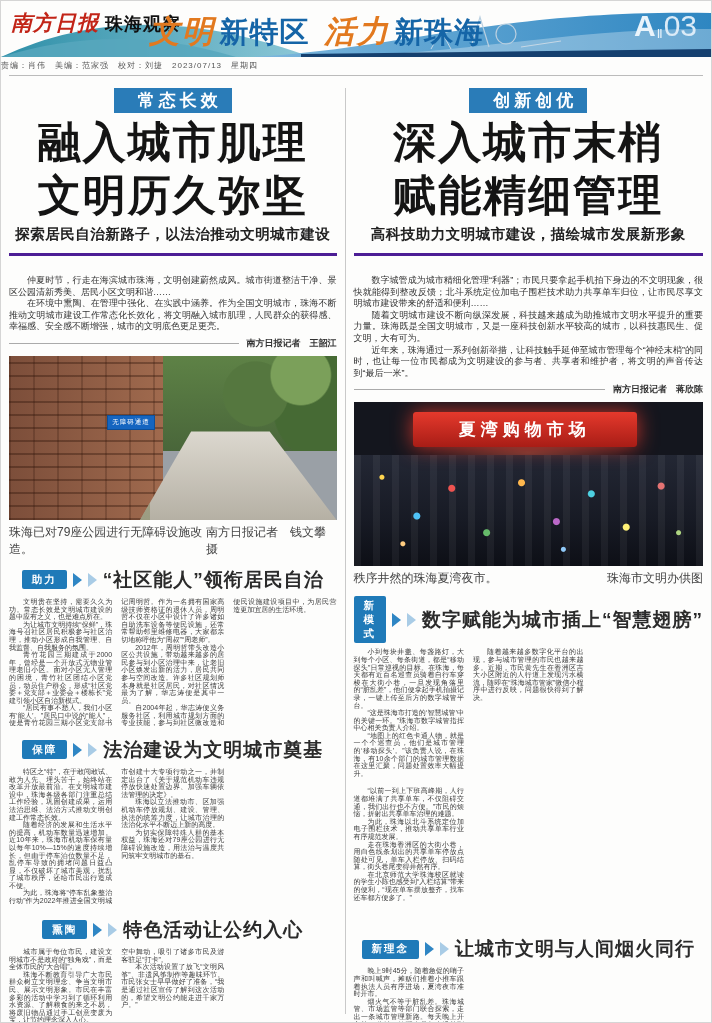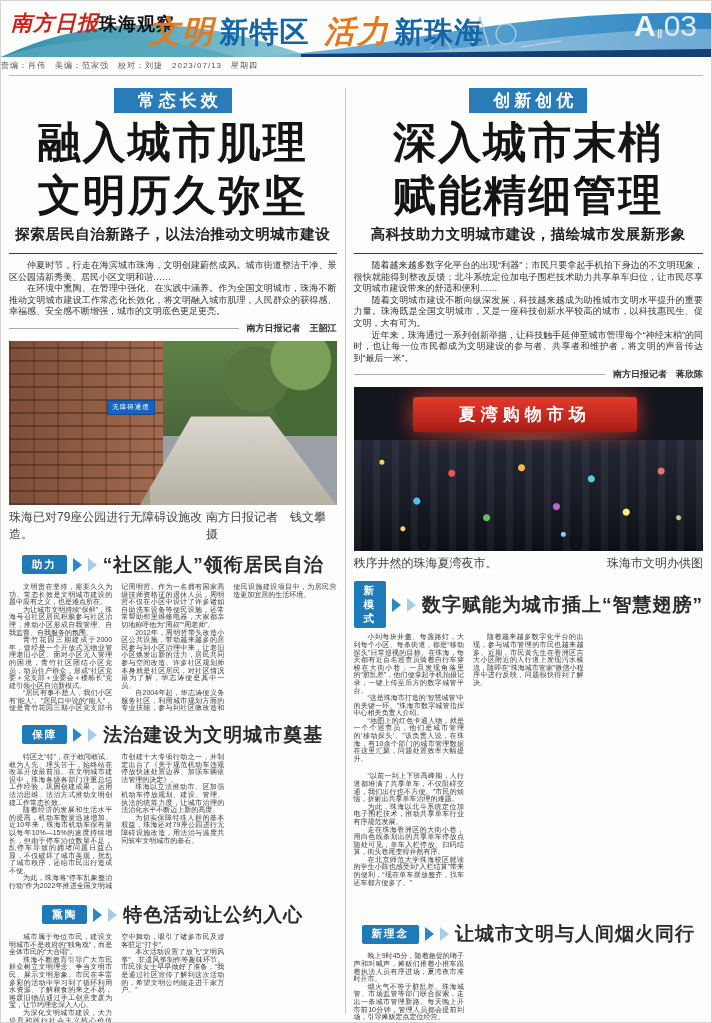--- a/index.html
+++ b/index.html
@@ -3,21 +3,21 @@
 <meta charset="utf-8">
 <style>
   * { margin:0; padding:0; box-sizing:border-box; }
   html,body { background:#e8e8e8; }
   body { font-family:"Liberation Sans","DejaVu Sans",sans-serif; }
   .page { position:relative; width:712px; height:1023px; margin:0 auto; background:#fdfdfc; overflow:hidden; border:1px solid #d5d5d5; }
 
   
   .banner { position:relative; width:100%; height:56px; overflow:hidden; }
   .banner svg { position:absolute; inset:0; }
-  .brand { position:absolute; left:10px; top:8px; display:flex; align-items:baseline; z-index:3; }
+  .brand { position:absolute; left:10px; top:8px; display:flex; align-items:baseline; gap:6px; z-index:3; }
   .brand-logo { font-family:"Liberation Serif","DejaVu Serif",serif; font-weight:bold; font-style:italic; font-size:21px; color:#c22417; letter-spacing:1px; }
   .brand-edition { font-family:"Liberation Serif","DejaVu Serif",serif; font-weight:bold; font-size:18px; color:#111; letter-spacing:1px; }
   .banner-title { position:absolute; left:148px; top:10px; z-index:3; white-space:nowrap; }
   .bt-script { font-family:"Liberation Serif","DejaVu Serif",serif; font-style:italic; font-weight:bold; font-size:31px; color:#e2791f; letter-spacing:2px; }
   .bt-block { font-weight:bold; font-size:29px; color:#1565a7; letter-spacing:1px; margin-right:10px; }
   .page-no { position:absolute; right:14px; top:8px; z-index:3; color:#eaf4fb; display:flex; align-items:baseline; }
   .page-no .pl { font-size:30px; font-weight:bold; }
   .page-no .pr { font-size:12px; margin:0 1px 2px 1px; align-self:flex-end; }
   .page-no .pn { font-size:30px; font-weight:300; color:#dcebf7; }
   .credits { width:100%; font-size:8px; color:#555; padding:3px 12px 2px 0; letter-spacing:1px; }
@@ -25,21 +25,21 @@
 
   
   .content { display:grid; grid-template-columns:1fr 1px 1fr; column-gap:8px; padding:0 8px; }
   .vdivider { background:#c9c9c9; width:1px; margin-top:12px; height:926px; }
   .article { padding-top:12px; }
 
   .tag-badge { width:118px; height:25px; margin:0 auto; background:#2a7cb8; color:#fff; font-weight:bold; font-size:17px; letter-spacing:4px; display:flex; align-items:center; justify-content:center;padding-left:14px; }
   .headline { font-family:"Liberation Sans","DejaVu Sans",sans-serif; font-weight:bold; text-align:center; font-size:43px; line-height:47px; color:#141414; margin-top:6px; letter-spacing:2px; }
   .subhead { text-align:center; font-weight:bold; font-size:14.5px; color:#222; margin-top:6px; letter-spacing:0.5px; }
 
-  .intro { border-top:1px solid #4c1d95; margin-top:9px; padding-top:6px; }
+  .intro { border-top:3px solid #4c1d95; margin-top:9px; padding-top:19px; }
   .intro p { font-size:9px; line-height:11.6px; color:#333; text-align:justify; text-indent:2em; }
   .byline-row { display:flex; align-items:center; margin-top:4px; }
   .byline-line { flex:1; border-top:1px solid #aaa; margin-right:8px; }
   .byline { font-size:9px; font-weight:bold; color:#333; white-space:nowrap; }
 
   
   .photo { position:relative; width:100%; height:164px; margin-top:6px; overflow:hidden; background:#9aa0a6; }
   
   .ph-sky { position:absolute; top:0; left:0; width:100%; height:16%; background:linear-gradient(180deg,#dfe9ee,#eef2f2); }
   .ph-wall { position:absolute; left:0; top:0; width:47%; height:100%;
@@ -217,21 +217,21 @@
     </div>
 
     <div class="vdivider"></div>
 
     <div class="article">
       <div class="tag-badge">创新创优</div>
       <div class="headline">深入城市末梢</div>
       <div class="headline">赋能精细管理</div>
       <div class="subhead">高科技助力文明城市建设，描绘城市发展新形象</div>
       <div class="intro">
-          <p>随着越来越多数字化平台的出现“利器”；市民只要拿起手机拍下身边的不文明现象，很快就能得到整改反馈；北斗系统定位加电子围栏技术助力共享单车归位，让市民尽享文明城市建设带来的舒适和便利……</p>
+          <p>数字城管成为城市精细化管理“利器”；市民只要拿起手机拍下身边的不文明现象，很快就能得到整改反馈；北斗系统定位加电子围栏技术助力共享单车归位，让市民尽享文明城市建设带来的舒适和便利……</p>
           <p>随着文明城市建设不断向纵深发展，科技越来越成为助推城市文明水平提升的重要力量。珠海既是全国文明城市，又是一座科技创新水平较高的城市，以科技惠民生、促文明，大有可为。</p>
           <p>近年来，珠海通过一系列创新举措，让科技触手延伸至城市管理每个“神经末梢”的同时，也让每一位市民都成为文明建设的参与者、共享者和维护者，将文明的声音传达到“最后一米”。</p>
         </div>
       <div class="byline-row">
         <span class="byline-line"></span>
         <span class="byline">南方日报记者　蒋欣陈</span>
       </div>
       <div class="photo night">
         <div class="ph-glow"></div>
         <div class="ph-market"></div>

